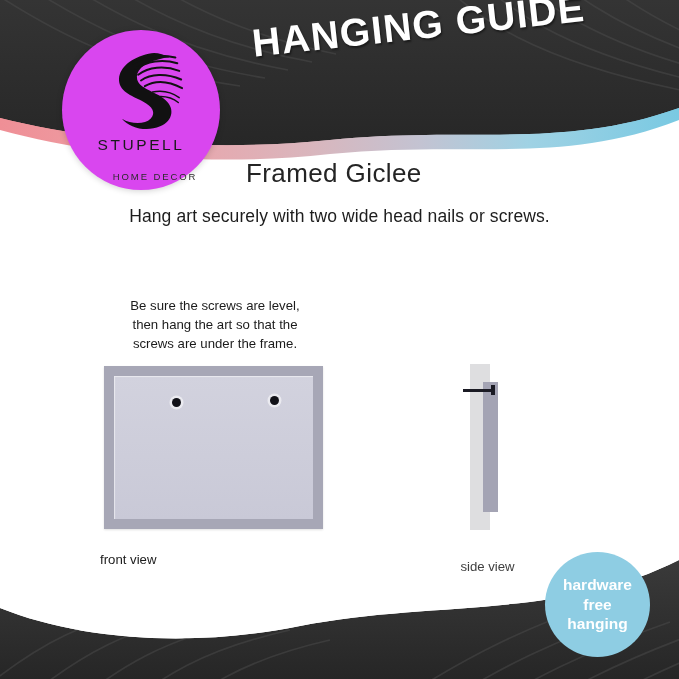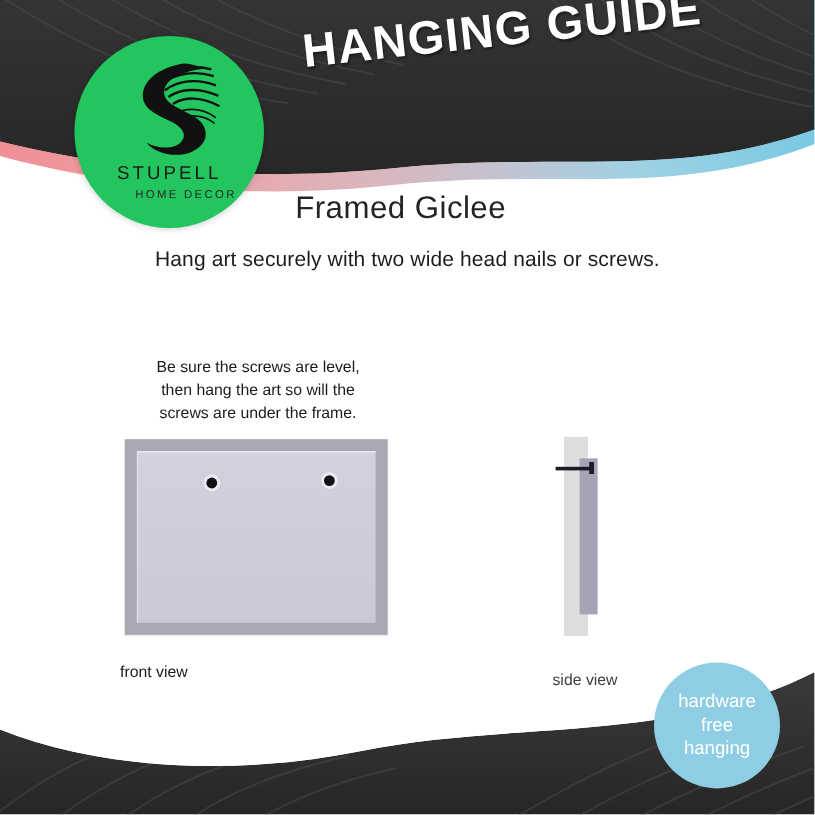--- a/index.html
+++ b/index.html
@@ -10,31 +10,31 @@
     overflow:hidden;
   }
   #page{position:relative;width:679px;height:679px;overflow:hidden;background:#fff;}
 
   
   .wave-layer{position:absolute;left:0;top:0;width:679px;height:679px;pointer-events:none;}
 
   
   .logo-badge{
     position:absolute;left:62px;top:30px;width:158px;height:160px;
-    background:#22c55e;border-radius:50%;
+    background:#d946ef;border-radius:50%;
     box-shadow:0 1px 6px rgba(0,0,0,.18);
     display:flex;flex-direction:column;align-items:center;justify-content:flex-start;
   }
   .logo-mark{width:96px;height:86px;margin-top:18px;}
   .logo-name{
     font-size:15.5px;letter-spacing:2.6px;color:#1a1a1a;
     margin-top:2px;font-family:"Liberation Sans", sans-serif;font-weight:400;
   }
   .logo-sub{
-    font-size:9.5px;letter-spacing:1.9px;color:#2a2a2a;margin-top:3px;font-weight:400;padding-left:28px;
+    font-size:9.5px;letter-spacing:1.9px;color:#2a2a2a;margin-top:17px;font-weight:400;padding-left:28px;
   }
 
   
   .guide-title{
     position:absolute;left:250px;top:22px;
     transform:rotate(-6.2deg);transform-origin:left top;
     color:#ffffff;font-size:39px;font-weight:700;letter-spacing:1.2px;
     text-shadow:1px 2px 2px rgba(0,0,0,.45);
     white-space:nowrap;
   }
@@ -97,21 +97,21 @@
   .cap-front{position:absolute;left:100px;top:552px;width:228px;text-align:left;
     font-size:13.2px;color:#1b1b1b;}
   .cap-side{position:absolute;left:380px;top:559px;width:215px;text-align:center;
     font-size:13.2px;color:#404040;}
 
   
   .hf-badge{
     position:absolute;left:545px;top:552px;width:105px;height:105px;
     border-radius:50%;background:#8ecde3;
     display:flex;flex-direction:column;align-items:center;justify-content:center;
-    color:#ffffff;font-size:15.5px;line-height:1.28;text-align:center;font-weight:400;
+    color:#ffffff;font-size:15.5px;line-height:1.28;text-align:center;font-weight:700;
     z-index:9;
   }
 </style>
 </head>
 <body>
 
 <div id="page">
 
   <svg class="wave-layer" viewBox="0 0 679 679" width="679" height="679" preserveAspectRatio="none">
     <defs>
@@ -200,21 +200,21 @@
 
   <div class="guide-title">HANGING GUIDE</div>
 
   <div class="product-type">Framed Giclee</div>
 
   <div class="lead-line">Hang art securely with two wide head nails or screws.</div>
 
   <div class="col col-front">
     <div class="col-caption">
       <div>Be sure the screws are level,</div>
-      <div>then hang the art so will the</div>
+      <div>then hang the art so that the</div>
       <div>screws are under the frame.</div>
     </div>
   </div>
 
   <div class="frame-front">
     <div class="frame-front-inner">
       <span class="screw-dot left"></span>
       <span class="screw-dot right"></span>
     </div>
   </div>

